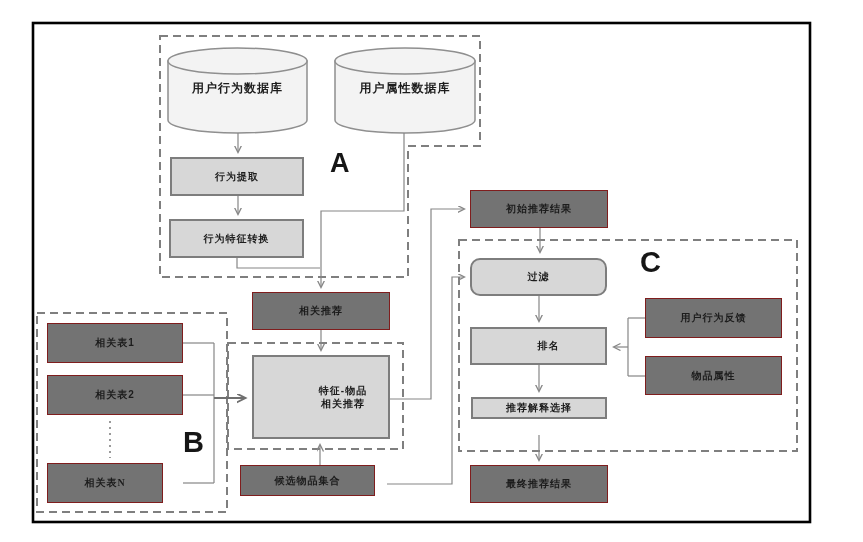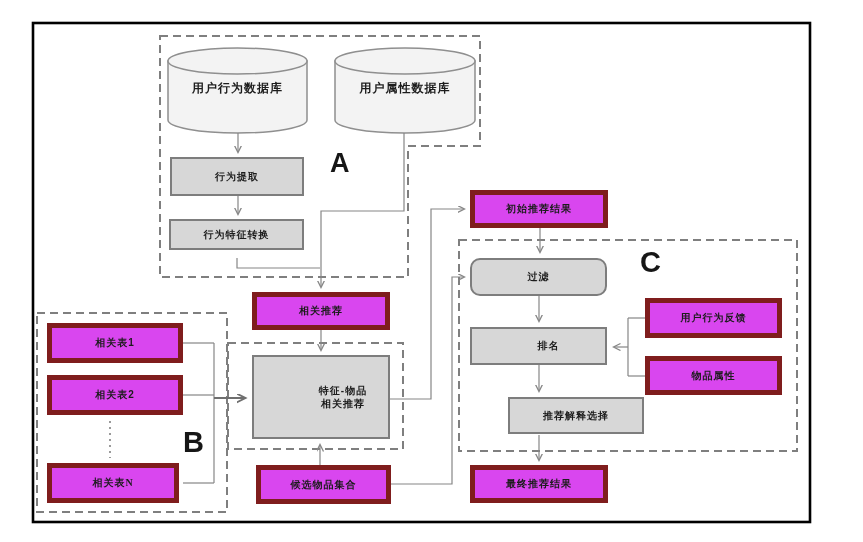--- a/index.html
+++ b/index.html
@@ -15,21 +15,21 @@
     position:absolute;
     display:flex;align-items:center;justify-content:center;
     text-align:center;
     box-sizing:border-box;
     font-size:10px;
     font-weight:bold;
     color:#1c1c1c;
     letter-spacing:1px;
     line-height:1.35;
   }
-  .node.light{background:#d946ef;border:5px solid #7f1d1d;}
+  .node.light{background:#737373;border:1px solid #7f1d1d;}
   .node.dark{background:#d7d7d7;border:2px solid #7d7d7d;}
   .cyl-text{
     position:absolute;display:flex;align-items:center;justify-content:center;
     font-size:12px;font-weight:bold;color:#1c1c1c;letter-spacing:1px;
   }
   .section-label{
     position:absolute;
     font-size:27px;font-weight:bold;color:#161616;
   }
 </style>
@@ -90,37 +90,37 @@
       <path d="M628,347 L614,347" marker-end="url(#arr)"></path>
     </g>
     <path d="M214,398 L245,398" stroke="#6f6f6f" stroke-width="2" fill="none" marker-end="url(#arrBig)"></path>
     <path d="M110,421 L110,458" stroke="#9a9a9a" stroke-width="2" stroke-dasharray="2 4" fill="none"></path>
   </svg>
 
   <div class="cyl-text" style="left:172px;top:74px;width:131px;height:28px;">用户行为数据库</div>
   <div class="cyl-text" style="left:340px;top:74px;width:130px;height:28px;">用户属性数据库</div>
 
   <div class="node dark" style="left:170px;top:157px;width:134px;height:39px;">行为提取</div>
-  <div class="node dark" style="left:169px;top:219px;width:135px;height:31px;">行为特征转换</div>
+  <div class="node dark" style="left:169px;top:219px;width:135px;height:39px;">行为特征转换</div>
 
   <div class="node light" style="left:252px;top:292px;width:138px;height:38px;">相关推荐</div>
   <div class="node dark" style="left:252px;top:355px;width:138px;height:84px;flex-direction:column;padding-left:44px;">
     <span>特征-物品</span>
     <span>相关推荐</span>
   </div>
-  <div class="node light" style="left:256px;top:465px;width:135px;height:39px;">候选物品集合</div>
+  <div class="node light" style="left:240px;top:465px;width:135px;height:31px;">候选物品集合</div>
 
   <div class="node light" style="left:47px;top:323px;width:136px;height:40px;">相关表1</div>
   <div class="node light" style="left:47px;top:375px;width:136px;height:40px;">相关表2</div>
-  <div class="node light" style="left:47px;top:463px;width:132px;height:40px;font-family:Liberation Serif, serif;">相关表N</div>
+  <div class="node light" style="left:47px;top:463px;width:116px;height:40px;font-family:Liberation Serif, serif;">相关表N</div>
 
   <div class="node light" style="left:470px;top:190px;width:138px;height:38px;">初始推荐结果</div>
   <div class="node dark" style="left:470px;top:258px;width:137px;height:38px;border-radius:10px;">过滤</div>
   <div class="node dark" style="left:470px;top:327px;width:137px;height:38px;padding-left:20px;">排名</div>
-  <div class="node dark" style="left:471px;top:397px;width:136px;height:37px;margin-left:37px;">推荐解释选择</div>
+  <div class="node dark" style="left:471px;top:397px;width:136px;height:22px;">推荐解释选择</div>
   <div class="node light" style="left:470px;top:465px;width:138px;height:38px;">最终推荐结果</div>
   <div class="node light" style="left:645px;top:298px;width:137px;height:40px;">用户行为反馈</div>
   <div class="node light" style="left:645px;top:356px;width:137px;height:39px;">物品属性</div>
 
   <div class="section-label" style="left:330px;top:148px;">A</div>
   <div class="section-label" style="left:183px;top:426px;font-size:29px;">B</div>
   <div class="section-label" style="left:640px;top:246px;font-size:29px;">C</div>
 
 </div>
 

